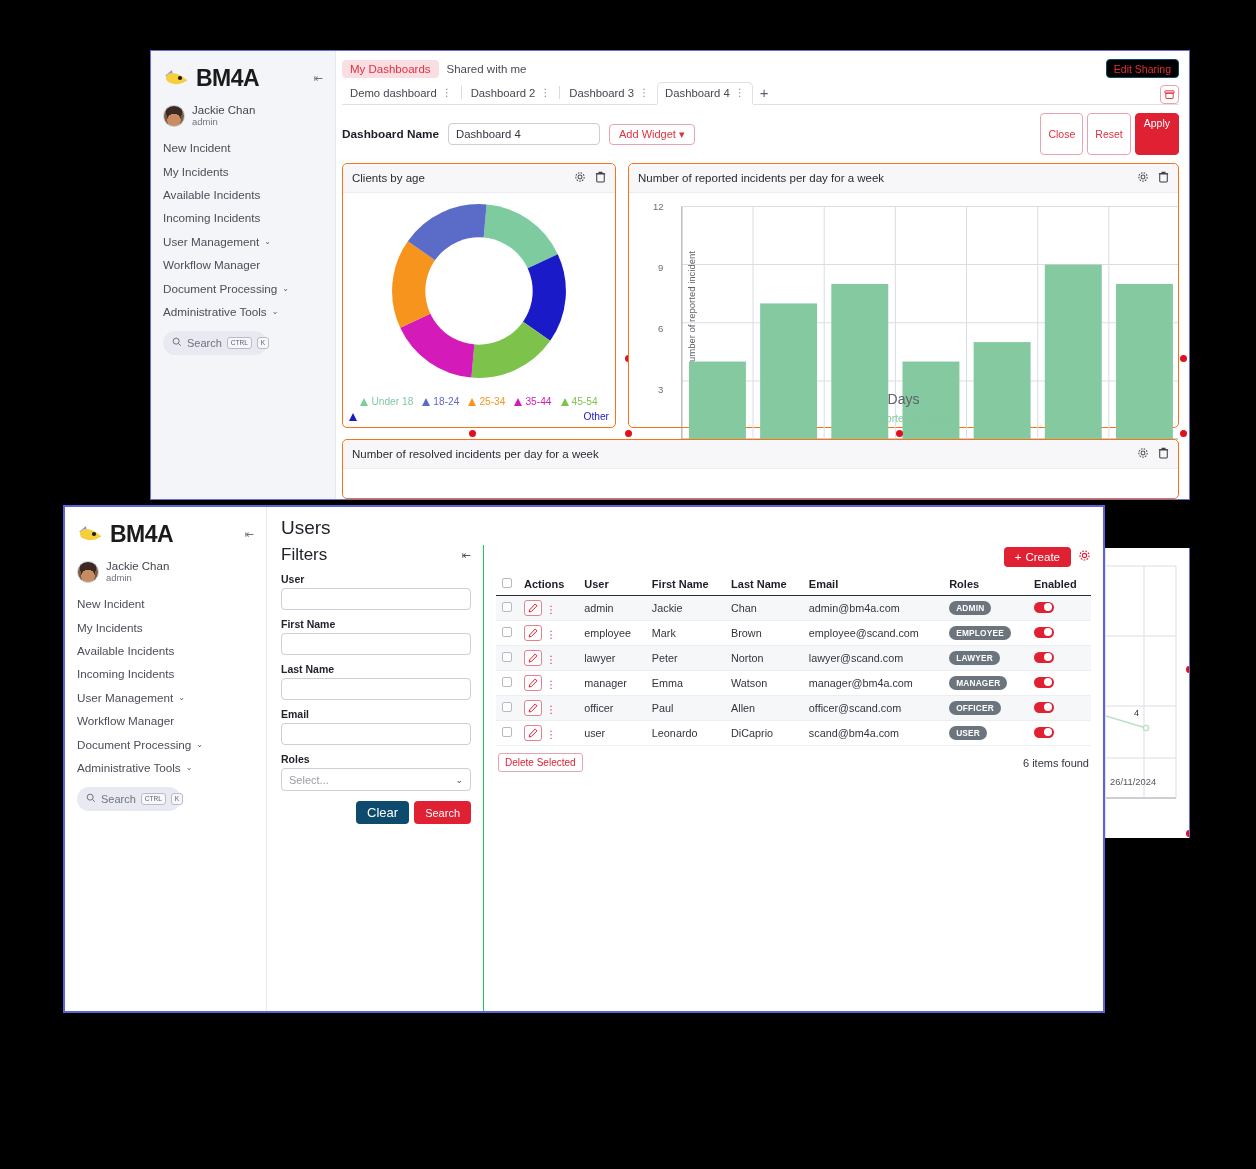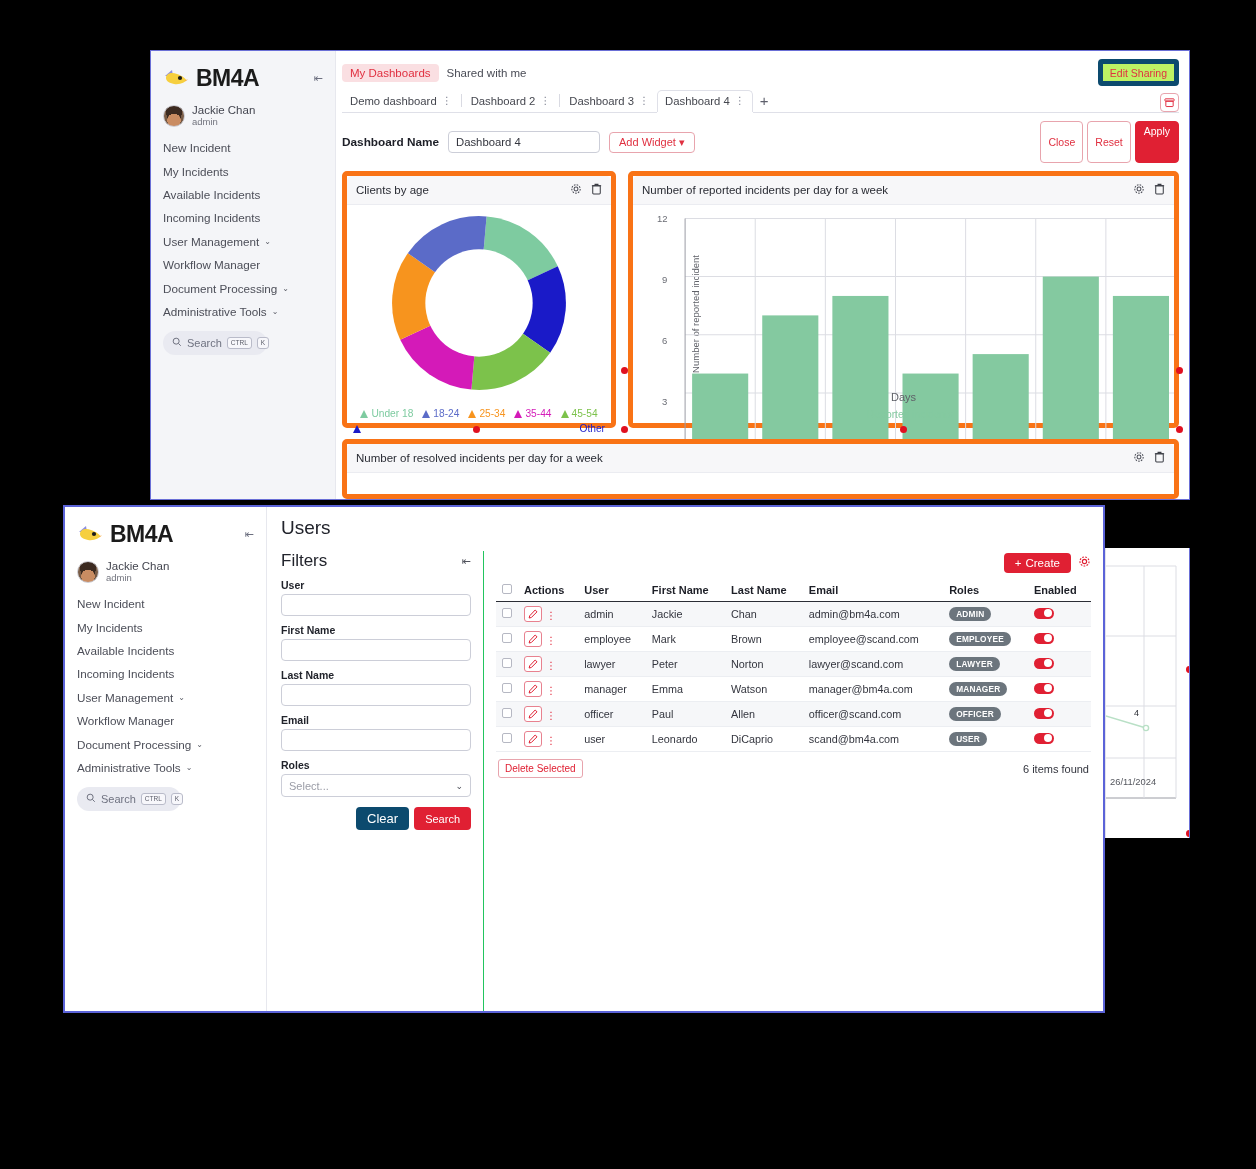--- a/index.html
+++ b/index.html
@@ -61,22 +61,22 @@
   }
 
   
   .dash-main{ flex:1; min-width:0; display:flex; flex-direction:column; background:#fff;}
   .dash-topbar{ display:flex; align-items:center; padding:8px 10px 2px 6px; }
   .pill-tab{
     font-size:11.5px; padding:3px 8px; border-radius:4px; cursor:pointer; color:#4a4c56;
   }
   .pill-tab.active{ background:#fadfe2; color:#e03040; }
   .edit-sharing-btn{
-    margin-left:auto; font-size:10.5px; color:#e03040; border:5px solid #0c4a6e;
-    border-radius:4px; padding:2.5px 7px; cursor:pointer; background:#bef264;
+    margin-left:auto; font-size:10.5px; color:#e03040; border:1px solid #0c4a6e;
+    border-radius:4px; padding:2.5px 7px; cursor:pointer; background:#000000;
   }
   .tabs-row{ display:flex; align-items:flex-end; padding:2px 10px 0 6px; position:relative;}
   .dtab{
     font-size:11.3px; color:#45474f; padding:4px 7px 5px 7px; display:flex; align-items:center; gap:5px;
     cursor:pointer; border:1px solid transparent; border-bottom:none;
   }
   .dtab.active{
     background:#fff; border-color:#dfe0e8; border-radius:5px 5px 0 0;
     box-shadow:0 1px 0 #fff;
   }
@@ -97,21 +97,21 @@
   .addw-btn{
     font-size:11px;color:#e03040;border:1px solid #e8a4ad;border-radius:4px;
     padding:3px 9px;cursor:pointer;background:#fff;
   }
   .name-actions{ margin-left:auto; display:flex; gap:4px;}
   .btn-o{ font-size:10.5px;color:#e03040;border:1px solid #e8a4ad;border-radius:4px;padding:14px 7px;cursor:pointer;background:#fff;}
   .btn-f{ font-size:10.5px;color:#fff;background:#e02033;border:1px solid #e02033;border-radius:4px;padding:3px 8px;cursor:pointer;}
 
   .widgets{ display:flex; gap:12px; padding:0 10px 0 6px; flex:1; min-height:0; position:relative;}
   .widget{
-    background:#fff;border:5px solid #f97316;border-radius:5px;display:flex;flex-direction:column;
+    background:#fff;border:1px solid #f97316;border-radius:5px;display:flex;flex-direction:column;
     position:relative;
   }
   .w-head{
     display:flex;align-items:center;background:#f7f7f9;border-bottom:1px solid #ebecf1;
     border-radius:5px 5px 0 0;padding:5px 9px;gap:8px;
   }
   .w-title{ font-size:11.5px;color:#2a2c34;}
   .w-icons{ margin-left:auto; display:flex; gap:9px; align-items:center;}
   .w-body{ flex:1; min-height:0; position:relative; }
 
@@ -124,33 +124,33 @@
   }
   .lg{ display:inline-flex;align-items:center;gap:3px; white-space:nowrap;}
   .tri{ width:0;height:0;border-left:4.5px solid transparent;border-right:4.5px solid transparent;}
 
   
   .bc-wrap{ position:relative; width:100%; height:100%; }
   .ylab{
     position:absolute;left:4px;top:50%;transform:translateY(-50%) rotate(-90deg);
     transform-origin:center; font-size:9.5px;color:#5f6168;white-space:nowrap;
   }
-  .xlab{ position:absolute;bottom:20px;width:100%;text-align:center;font-size:11px;color:#5f6168;}
+  .xlab{ position:absolute;bottom:20px;width:100%;text-align:center;font-size:14px;color:#5f6168;}
   .bc-legend{ position:absolute;bottom:3px;width:100%;text-align:center;font-size:10.3px;color:#84c9a0;}
   .sw{ display:inline-block;width:9px;height:9px;background:#84c9a0;margin-right:4px;vertical-align:-1px;}
 
   
   #users-modal{
     position:absolute; left:63px; top:505px;
     width:1042px; height:508px;
     background:#fff; border:2px solid #5b63d8;
     display:flex; overflow:hidden; z-index:20;
   }
   .users-main{ flex:1; min-width:0; padding:10px 12px 0 14px; display:flex; flex-direction:column;}
-  .page-title{ font-size:19px;color:#22242c;margin:0 0 12px 0;font-weight:normal;}
+  .page-title{ font-size:19px;color:#22242c;margin:0 0 6px 0;font-weight:normal;}
   .users-cols{ display:flex; flex:1; min-height:0; }
   .filters-col{ width:203px;flex:0 0 203px;border-right:1px solid #22c55e;padding-right:12px;}
   .filters-head{ display:flex;align-items:center;margin-bottom:8px;}
   .filters-title{ font-size:17px;color:#22242c;}
   .collapse2{ margin-left:auto;font-size:11px;color:#51535d;cursor:pointer;}
   .flabel{ font-size:10.5px;font-weight:bold;color:#22242c;margin:0 0 3px 0;}
   .finput{
     width:100%;height:22px;border:1px solid #ccced8;border-radius:4px;
     font-size:11px;padding:0 7px;font-family:inherit;color:#33353e;margin-bottom:8px;background:#fff;
   }

